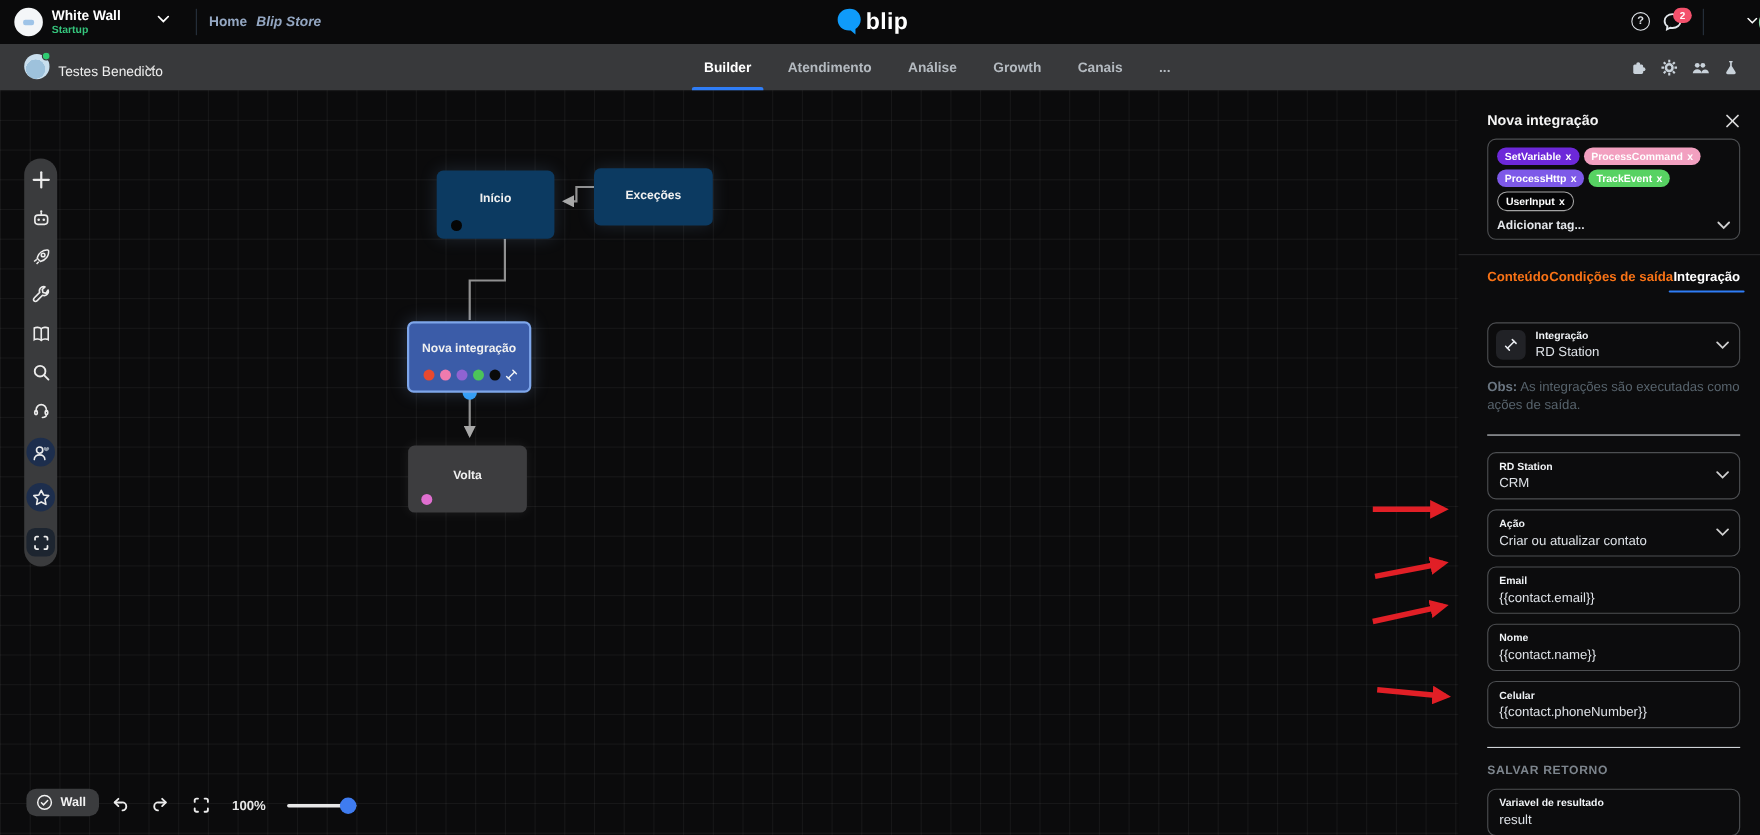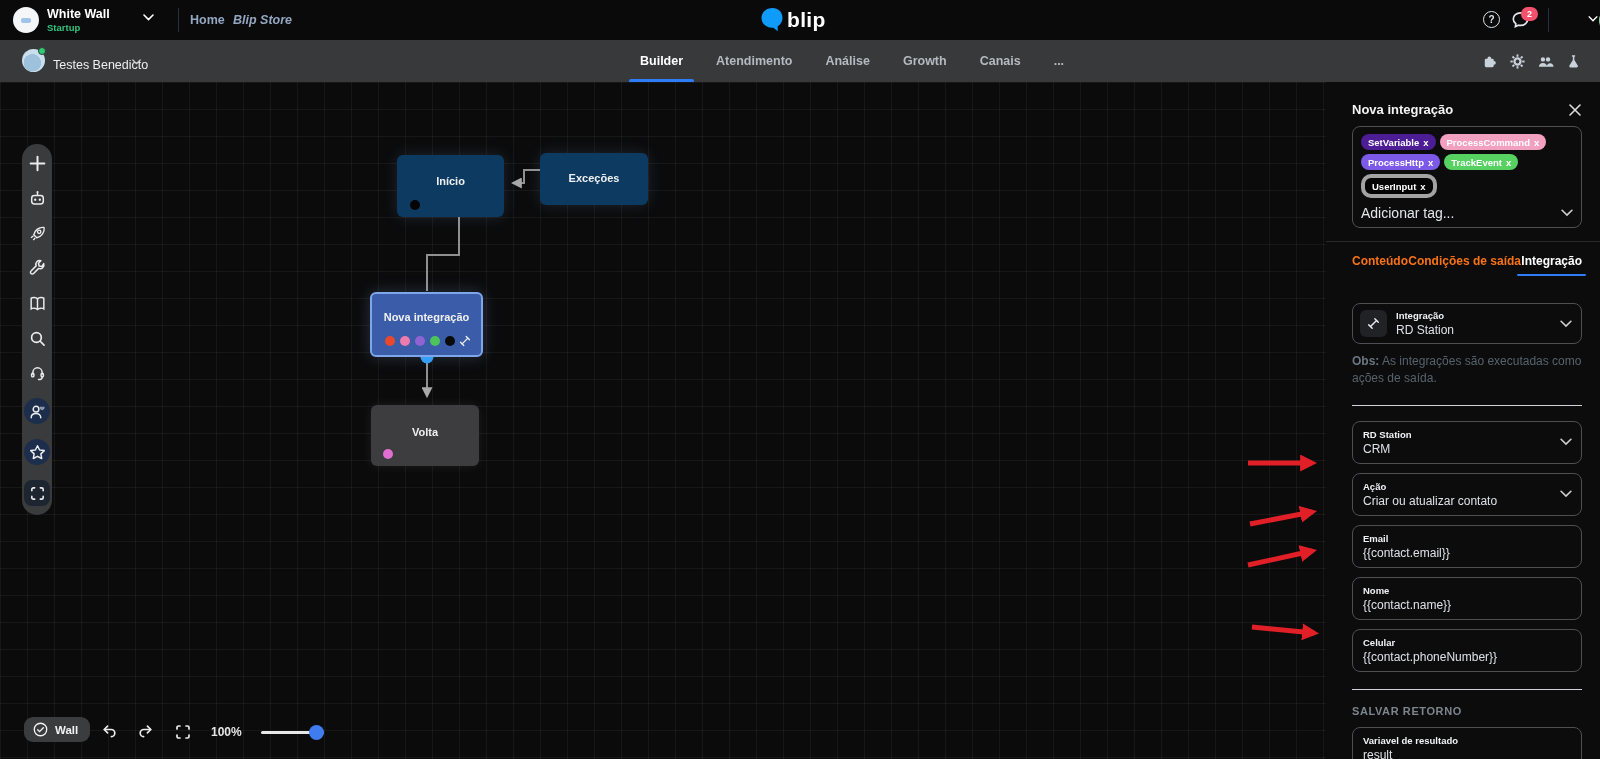--- a/index.html
+++ b/index.html
@@ -86,23 +86,23 @@
 
   
   .panel { position:absolute; right:0; top:82px; width:274px; height:677px; background:#0c0c0d; padding:20px 18px 20px 26px; z-index:20; }
   .panel-title-row { display:flex; justify-content:space-between; align-items:center; }
   .panel-title { font-size:13px; font-weight:bold; color:#f4f4f4; }
   .close-x { width:14px; height:14px; cursor:pointer; }
   .tagbox { margin-top:9px; border:1px solid #4d4f52; border-radius:8px; padding:7px 8px 6px 8px; }
   .pills { display:flex; flex-wrap:wrap; gap:4px 4px; }
   .pill { display:inline-flex; align-items:center; gap:4px; padding:2.5px 7px; border-radius:10px;
     font-size:9.5px; font-weight:bold; color:#fff; white-space:nowrap; cursor:pointer; }
-  .pill.outlined { border:4px solid #a3a3a3; }
+  .pill.outlined { border:1px solid #a3a3a3; }
   .addtag-row { margin-top:7px; display:flex; justify-content:space-between; align-items:center; }
-  .addtag { font-size:14px; font-weight:normal; color:#e3e6ea; }
+  .addtag { font-size:11px; font-weight:bold; color:#e3e6ea; }
   .panel-divider { margin:13px -18px 0 -26px; border-top:1px solid #27272a; }
   .ptabs { margin-top:12px; display:flex; justify-content:space-between; align-items:flex-end; }
   .ptab { font-size:12px; font-weight:bold; color:#f97316; padding-bottom:8px; cursor:pointer; position:relative; }
   .ptab.active { color:#fff; }
   .ptab.active::after { content:""; position:absolute; left:-4px; right:-4px; bottom:0; height:2.5px; background:#2f7df6; border-radius:2px; }
 
   .fieldbox { position:relative; border:1px solid #4d4f52; border-radius:8px; padding:7px 26px 7px 10px; margin-bottom:9px; background:#0c0c0d; }
   .fieldbox .flabel { font-size:9.5px; font-weight:bold; color:#f0f3f6; }
   .fieldbox .fvalue { margin-top:2px; font-size:12px; color:#dde1e6; }
   .fieldbox .chev { position:absolute; right:9px; top:50%; transform:translateY(-50%); }
@@ -398,21 +398,21 @@
       <svg class="close-x" viewBox="0 0 14 14">
           <g stroke="#dcdcdc" stroke-width="1.6" stroke-linecap="round">
             <line x1="2" y1="2" x2="12" y2="12"></line>
             <line x1="12" y1="2" x2="2" y2="12"></line>
           </g>
         </svg>
     </div>
 
     <div class="tagbox">
       <div class="pills">
-        <span class="pill" style="background-color: #4c1d95;">
+        <span class="pill" style="background-color: #6d28d9;">
             <span>SetVariable</span>
             <b>x</b>
           </span>
         <span class="pill" style="background-color: rgb(242, 160, 192);">
             <span>ProcessCommand</span>
             <b>x</b>
           </span>
         <span class="pill" style="background-color: rgb(125, 89, 232);">
             <span>ProcessHttp</span>
             <b>x</b>

